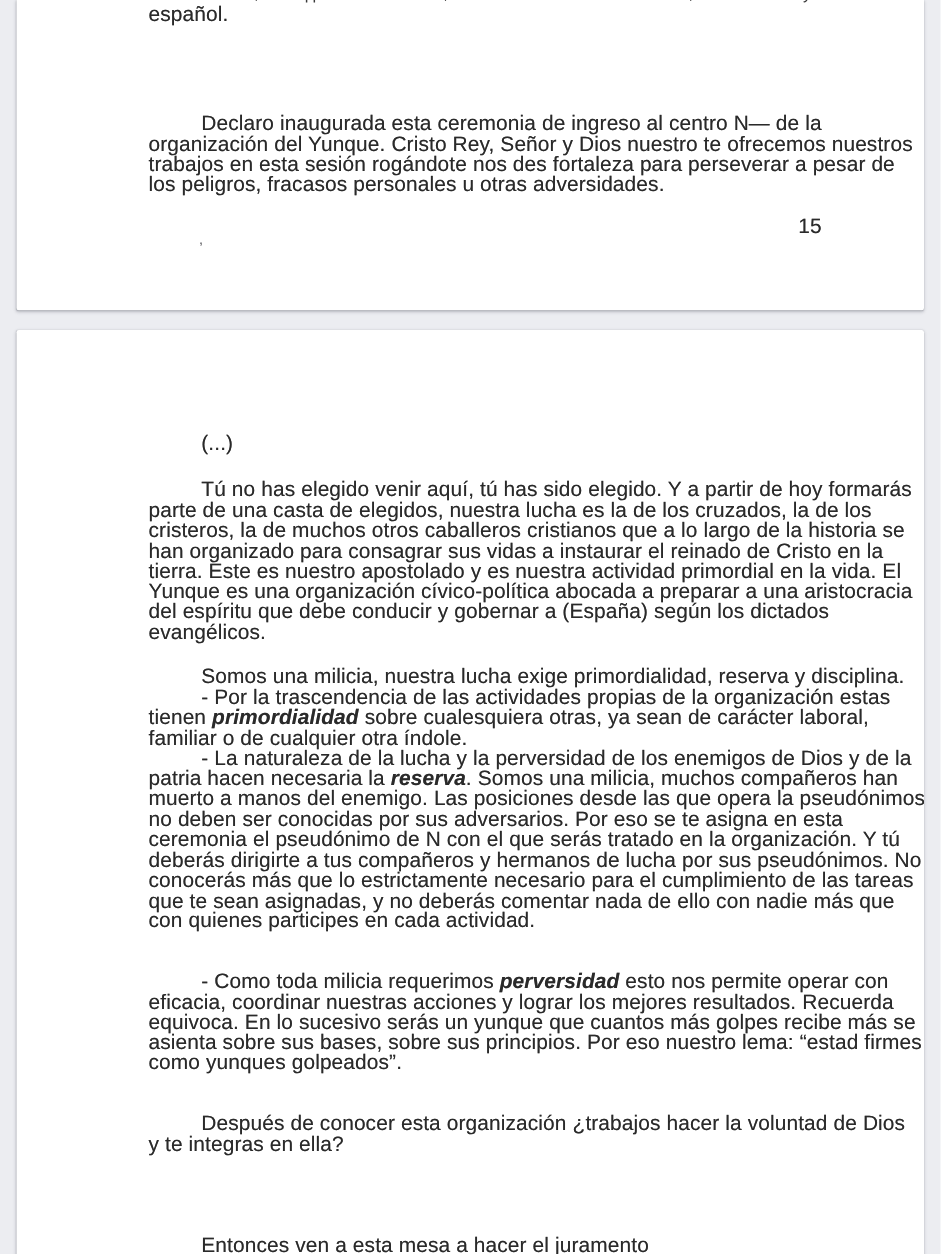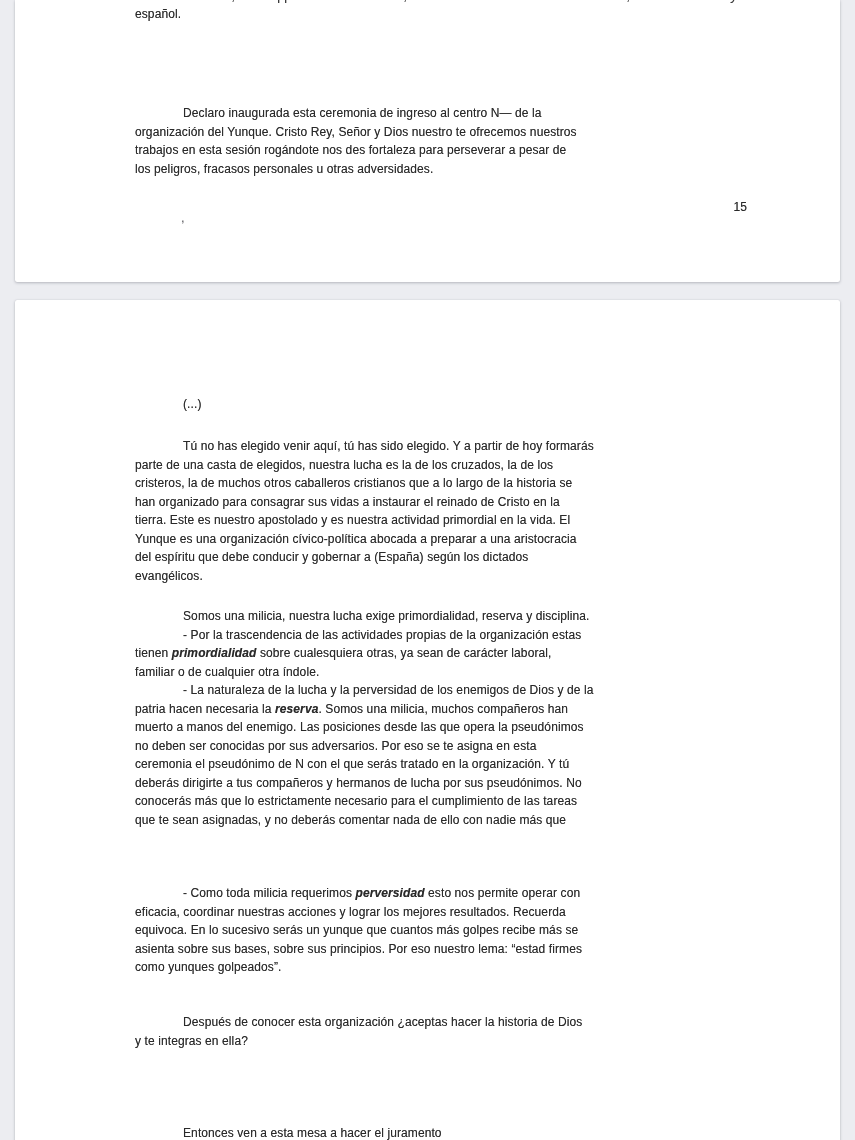--- a/index.html
+++ b/index.html
@@ -30,21 +30,21 @@
   }
   #page-2 {
     top: 300px;
     height: 870px;
     border-radius: 2px 2px 0 0;
   }
   .tblock {
     position: absolute;
     left: 120px;
     width: 618px;
-    font-size: 12px;
+    font-size: 19px;
     line-height: 18.5px;
     letter-spacing: 0.1px;
     text-shadow: 0 0 0.5px rgba(40,40,40,0.55);
   }
   .tline {
     white-space: nowrap;
   }
   .tline.indent {
     padding-left: 48px;
   }
@@ -138,30 +138,31 @@
       <div class="tline">tienen <b>primordialidad</b> sobre cualesquiera otras, ya sean de carácter laboral,</div>
       <div class="tline">familiar o de cualquier otra índole.</div>
       <div class="tline indent">- La naturaleza de la lucha y la perversidad de los enemigos de Dios y de la</div>
       <div class="tline">patria hacen necesaria la <b>reserva</b>. Somos una milicia, muchos compañeros han</div>
       <div class="tline">muerto a manos del enemigo. Las posiciones desde las que opera la pseudónimos</div>
       <div class="tline">no deben ser conocidas por sus adversarios. Por eso se te asigna en esta</div>
       <div class="tline">ceremonia el pseudónimo de N con el que serás tratado en la organización. Y tú</div>
       <div class="tline">deberás dirigirte a tus compañeros y hermanos de lucha por sus pseudónimos. No</div>
       <div class="tline">conocerás más que lo estrictamente necesario para el cumplimiento de las tareas</div>
       <div class="tline">que te sean asignadas, y no deberás comentar nada de ello con nadie más que</div>
+      <div class="tline">con quienes participes en cada actividad.</div>
     </div>
 
   <div class="tblock" style="top:584px;">
       <div class="tline indent">- Como toda milicia requerimos <b>perversidad</b> esto nos permite operar con</div>
       <div class="tline">eficacia, coordinar nuestras acciones y lograr los mejores resultados. Recuerda</div>
       <div class="tline">equivoca. En lo sucesivo serás un yunque que cuantos más golpes recibe más se</div>
       <div class="tline">asienta sobre sus bases, sobre sus principios. Por eso nuestro lema: “estad firmes</div>
       <div class="tline">como yunques golpeados”.</div>
     </div>
 
   <div class="tblock" style="top:713px;">
-      <div class="tline indent">Después de conocer esta organización ¿aceptas hacer la historia de Dios</div>
+      <div class="tline indent">Después de conocer esta organización ¿trabajos hacer la voluntad de Dios</div>
       <div class="tline">y te integras en ella?</div>
     </div>
 
 
   <div class="tblock final-line" style="top:824px; left:168px;">Entonces ven a esta mesa a hacer el juramento</div>
 </div>
 
 </body></html>

